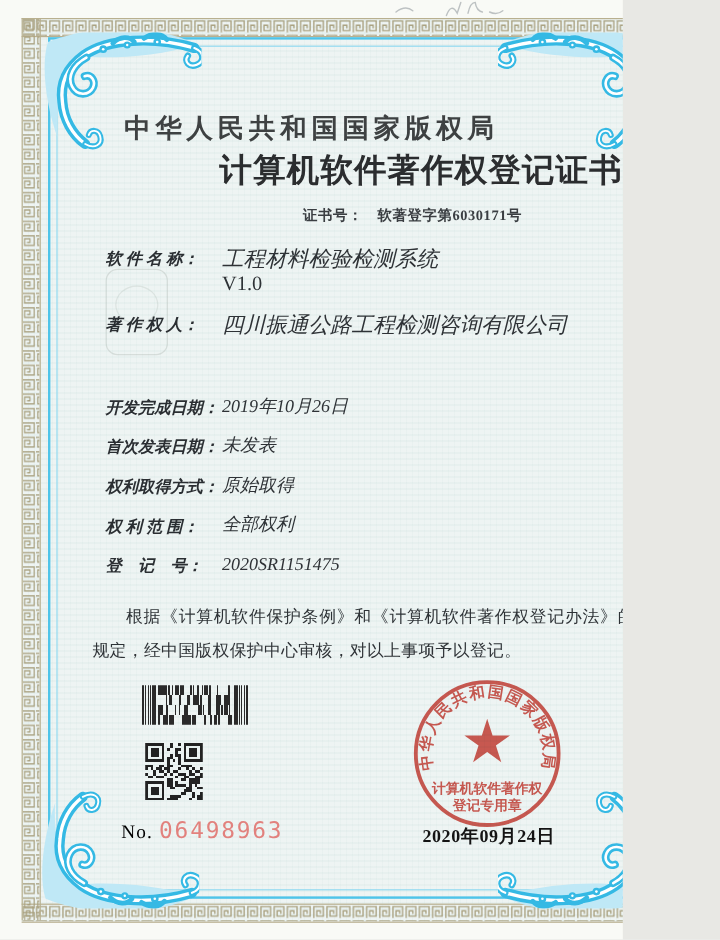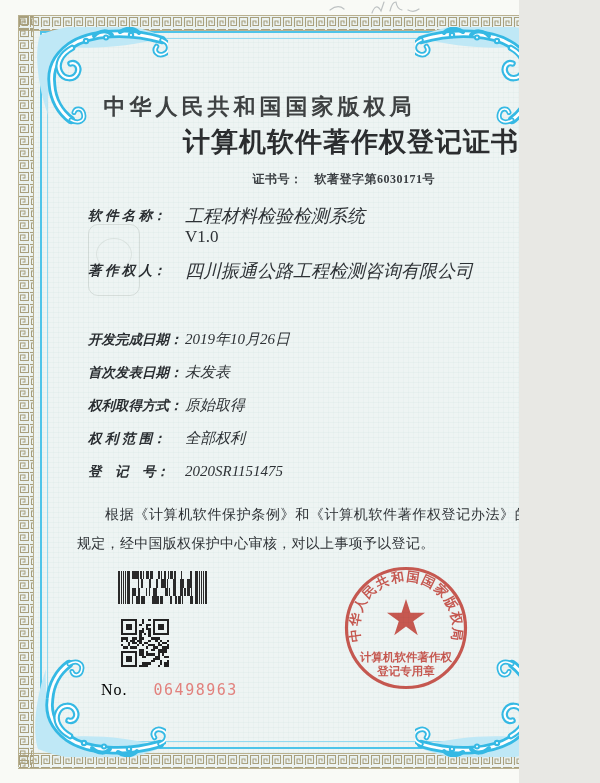--- a/index.html
+++ b/index.html
@@ -70,21 +70,21 @@
   .statement{
     position:absolute;left:77px;top:500px;width:452px;
     font-size:14px;line-height:29px;letter-spacing:.3px;color:#2e3236;
     text-indent:2em;text-align:justify;
   }
 
   .serialline{position:absolute;left:101px;top:681px;white-space:nowrap;}
   .serial-label{font-size:16px;color:#000000;letter-spacing:1px;margin-top:34px;}
   .serial-number{
     font-family:"DejaVu Sans Mono","Liberation Mono",monospace;
-    font-size:15px;color:#e2817d;letter-spacing:1.5px;margin-left:26px;
+    font-size:19px;color:#e2817d;letter-spacing:1.5px;margin-left:5px;
   }
 
   .issue-date{
     position:absolute;left:352px;top:688px;
     font-size:15px;font-weight:700;color:#141414;letter-spacing:.5px;
   }
 
   .seal{position:absolute;left:342px;top:564px;width:128px;height:128px;
         opacity:.88;mix-blend-mode:multiply;}
   .barcode{position:absolute;left:118px;top:571px;width:90px;height:33px;}
@@ -494,20 +494,21 @@
         <rect x="11" y="20" width="1" height="1"></rect>
         <rect x="16" y="20" width="1" height="1"></rect>
         <rect x="19" y="20" width="1" height="1"></rect>
         <rect x="20" y="20" width="1" height="1"></rect>
       </g>
     </svg>
   <div class="serialline">
     <span class="serial-label">No.</span><span class="serial-number">06498963</span>
   </div>
 
+  <div class="issue-date">2020年09月24日</div>
 
   <svg class="seal" viewBox="-64 -64 128 128">
     <circle cx="0" cy="0" r="59.5" fill="none" stroke="#d0453c" stroke-width="3.2"></circle>
     <defs>
       <path id="sealArc" d="M -45.2 12.9 A 47 47 0 1 1 45.2 12.9" fill="none"></path>
     </defs>
     <text font-size="13" font-weight="bold" fill="#d0453c" letter-spacing="1.5" font-family="Liberation Serif, DejaVu Serif, serif">
       <textPath href="#sealArc" startOffset="50%" text-anchor="middle">中华人民共和国国家版权局</textPath>
     </text>
     <g transform="translate(0,-9)">

